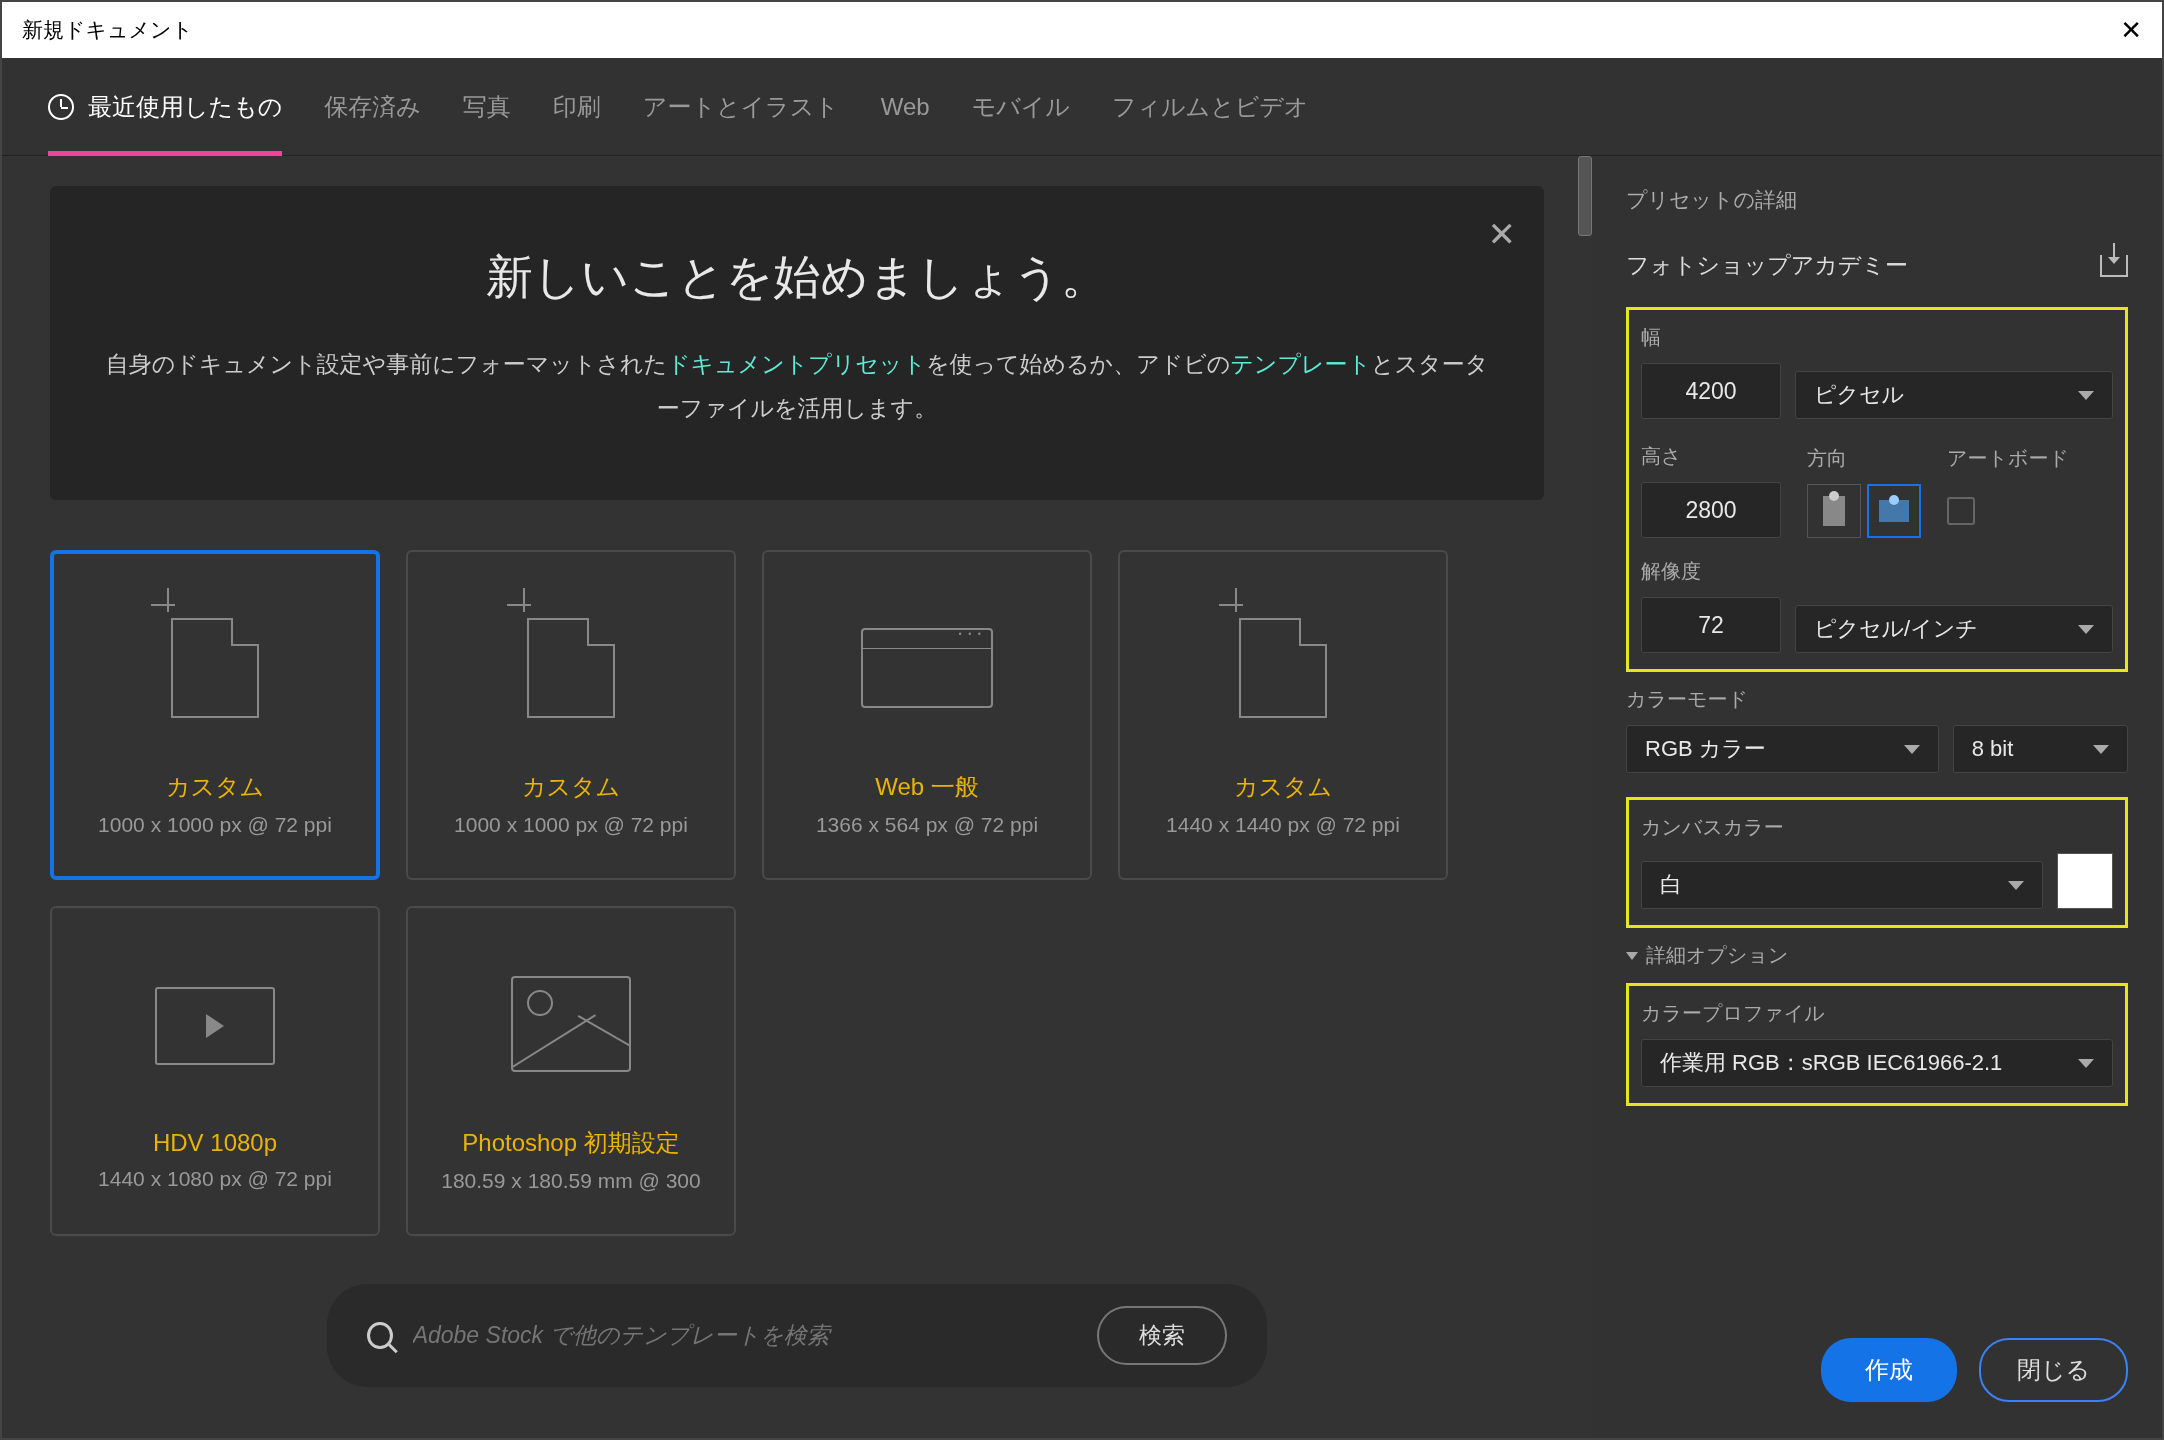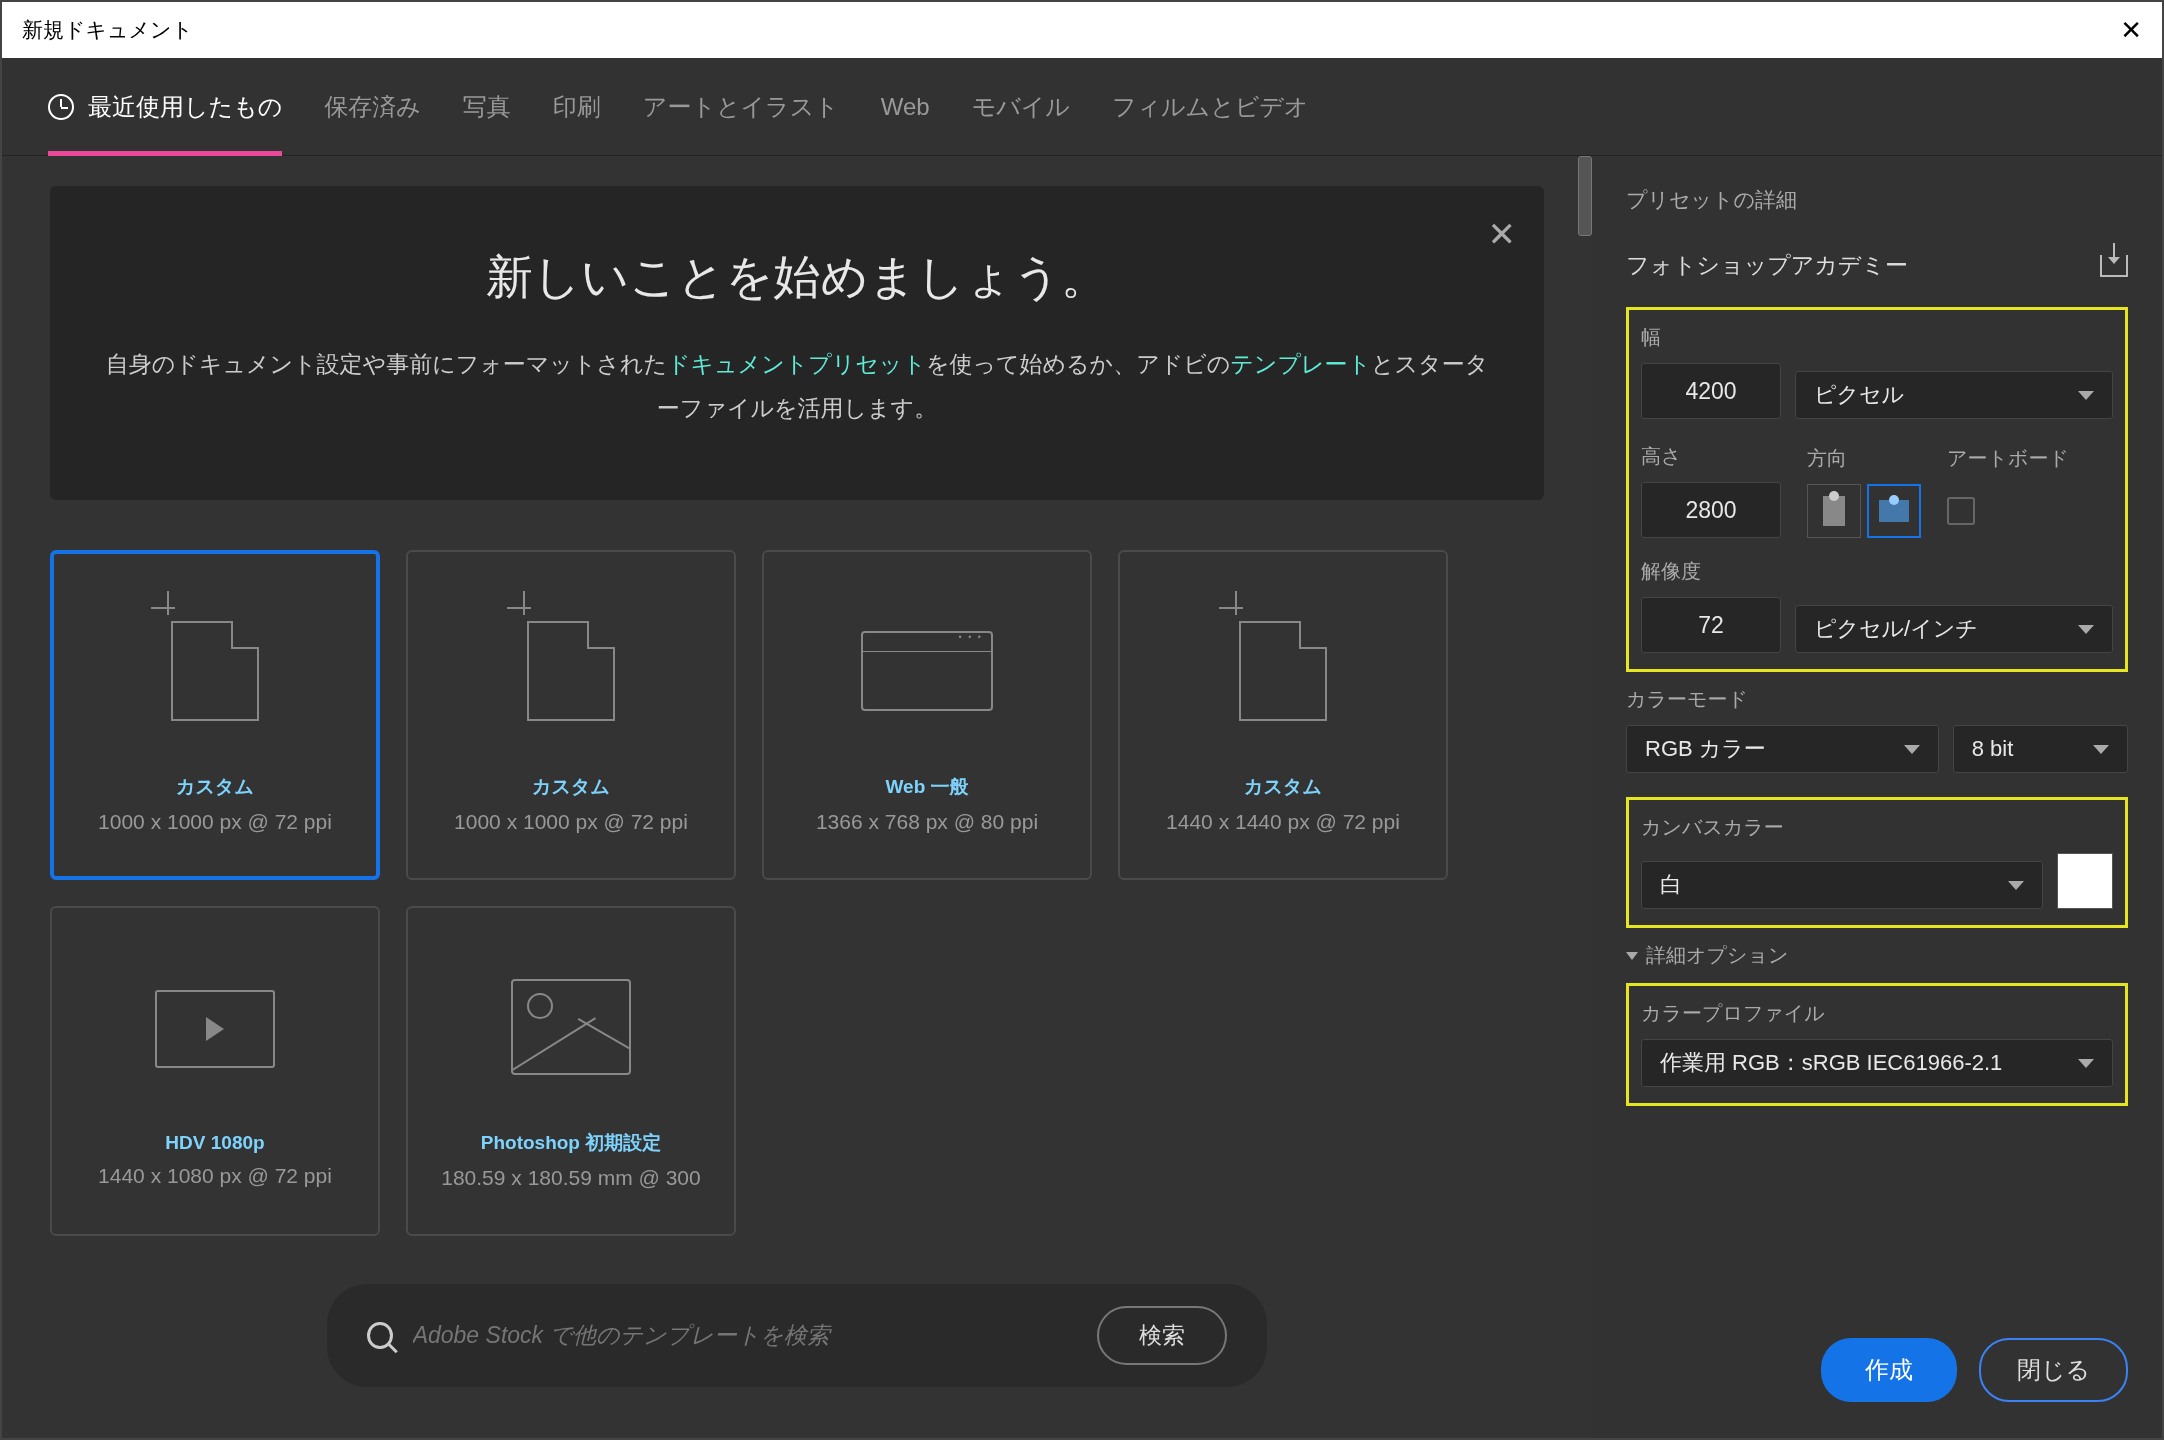--- a/index.html
+++ b/index.html
@@ -18,21 +18,21 @@
 .hero { background: #252525; border-radius: 6px; padding: 60px 50px 70px; text-align: center; position: relative; margin-bottom: 50px; }
 .hero-close { position: absolute; right: 28px; top: 28px; font-size: 34px; color: #aaa; cursor: pointer; }
 .hero h1 { font-size: 47px; font-weight: 300; margin-bottom: 34px; }
 .hero p { font-size: 23px; color: #ccc; line-height: 1.9; }
 .hero a { color: #5eead4; text-decoration: none; }
 .section-title { font-size: 24px; color: #ddd; margin-bottom: 30px; }
 .cards { display: flex; flex-wrap: wrap; gap: 26px; }
 .card { width: 330px; height: 330px; border: 2px solid #4a4a4a; border-radius: 6px; display: flex; flex-direction: column; align-items: center; justify-content: center; cursor: pointer; padding: 20px; }
 .card.selected { border: 4px solid #1473e6; }
 .card-icon { height: 150px; display: flex; align-items: center; justify-content: center; margin-bottom: 28px; }
-.card-title { font-size: 19px; color: #7dd3fc; margin-bottom: 10px; font-weight: bold; }
+.card-title { font-size: 24px; color: #eab308; margin-bottom: 10px; }
 .card-sub { font-size: 21px; color: #999; }
 .doc-icon { width: 88px; height: 100px; border: 2px solid #888; position: relative; }
 .doc-icon::before { content: ""; position: absolute; width: 26px; height: 26px; border-left: 2px solid #888; border-bottom: 2px solid #888; right: -2px; top: -2px; background: #333; }
 .doc-icon::after { content: ""; position: absolute; width: 24px; height: 2px; background: #888; left: -22px; top: -16px; }
 .doc-icon .v { position: absolute; width: 2px; height: 24px; background: #888; left: -6px; top: -32px; }
 .browser-icon { width: 132px; height: 80px; border: 2px solid #888; border-radius: 4px; position: relative; }
 .browser-icon::before { content: ""; position: absolute; width: 100%; height: 18px; border-bottom: 1px solid #888; top: 0; left: 0; }
 .browser-icon::after { content: "• • •"; position: absolute; font-size: 9px; right: 8px; top: -1px; color: #888; letter-spacing: 2px; }
 .play-icon-box { width: 120px; height: 78px; border: 2px solid #888; border-radius: 3px; display: flex; align-items: center; justify-content: center; }
 .play-tri { width: 0; height: 0; border-left: 18px solid #888; border-top: 12px solid transparent; border-bottom: 12px solid transparent; }
@@ -129,21 +129,21 @@
               </div>
             </div>
           <div class="card-title">カスタム</div>
           <div class="card-sub">1000 x 1000 px @ 72 ppi</div>
         </div>
         <div class="card">
           <div class="card-icon">
               <div class="browser-icon"></div>
             </div>
           <div class="card-title">Web 一般</div>
-          <div class="card-sub">1366 x 768 px @ 80 ppi</div>
+          <div class="card-sub">1366 x 564 px @ 72 ppi</div>
         </div>
         <div class="card">
           <div class="card-icon">
               <div class="doc-icon">
                 <span class="v"></span>
               </div>
             </div>
           <div class="card-title">カスタム</div>
           <div class="card-sub">1440 x 1440 px @ 72 ppi</div>
         </div>

